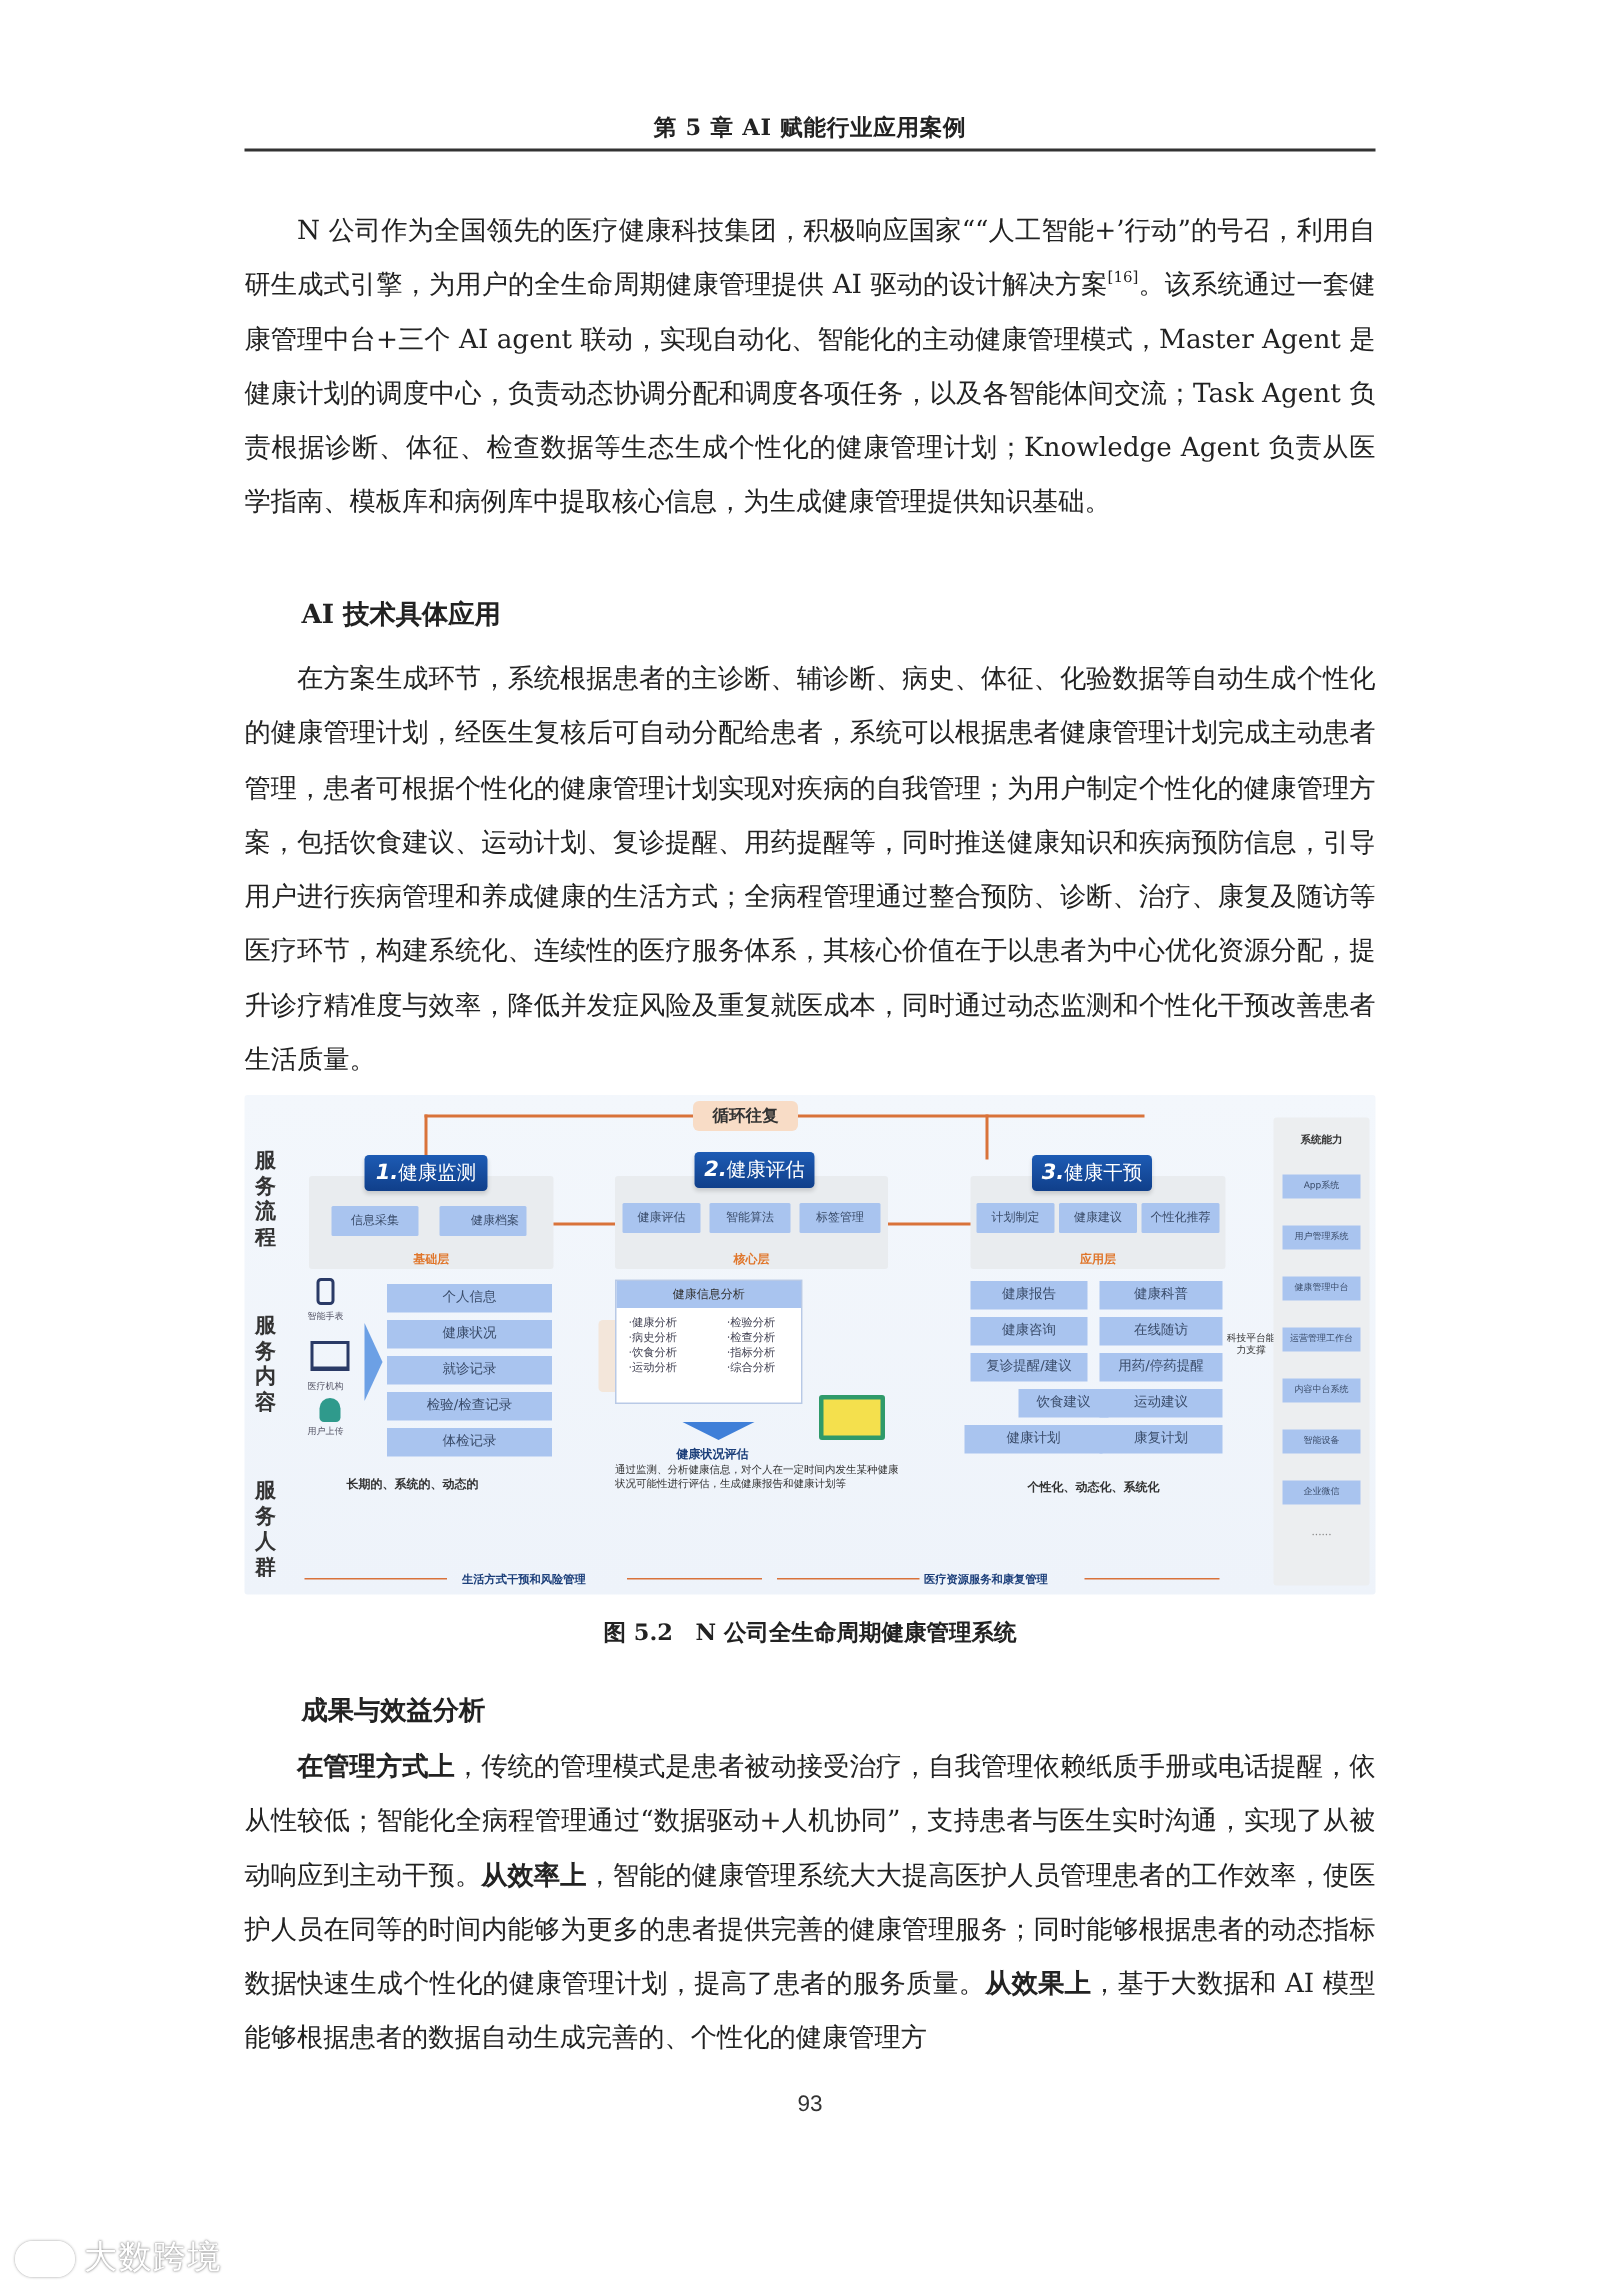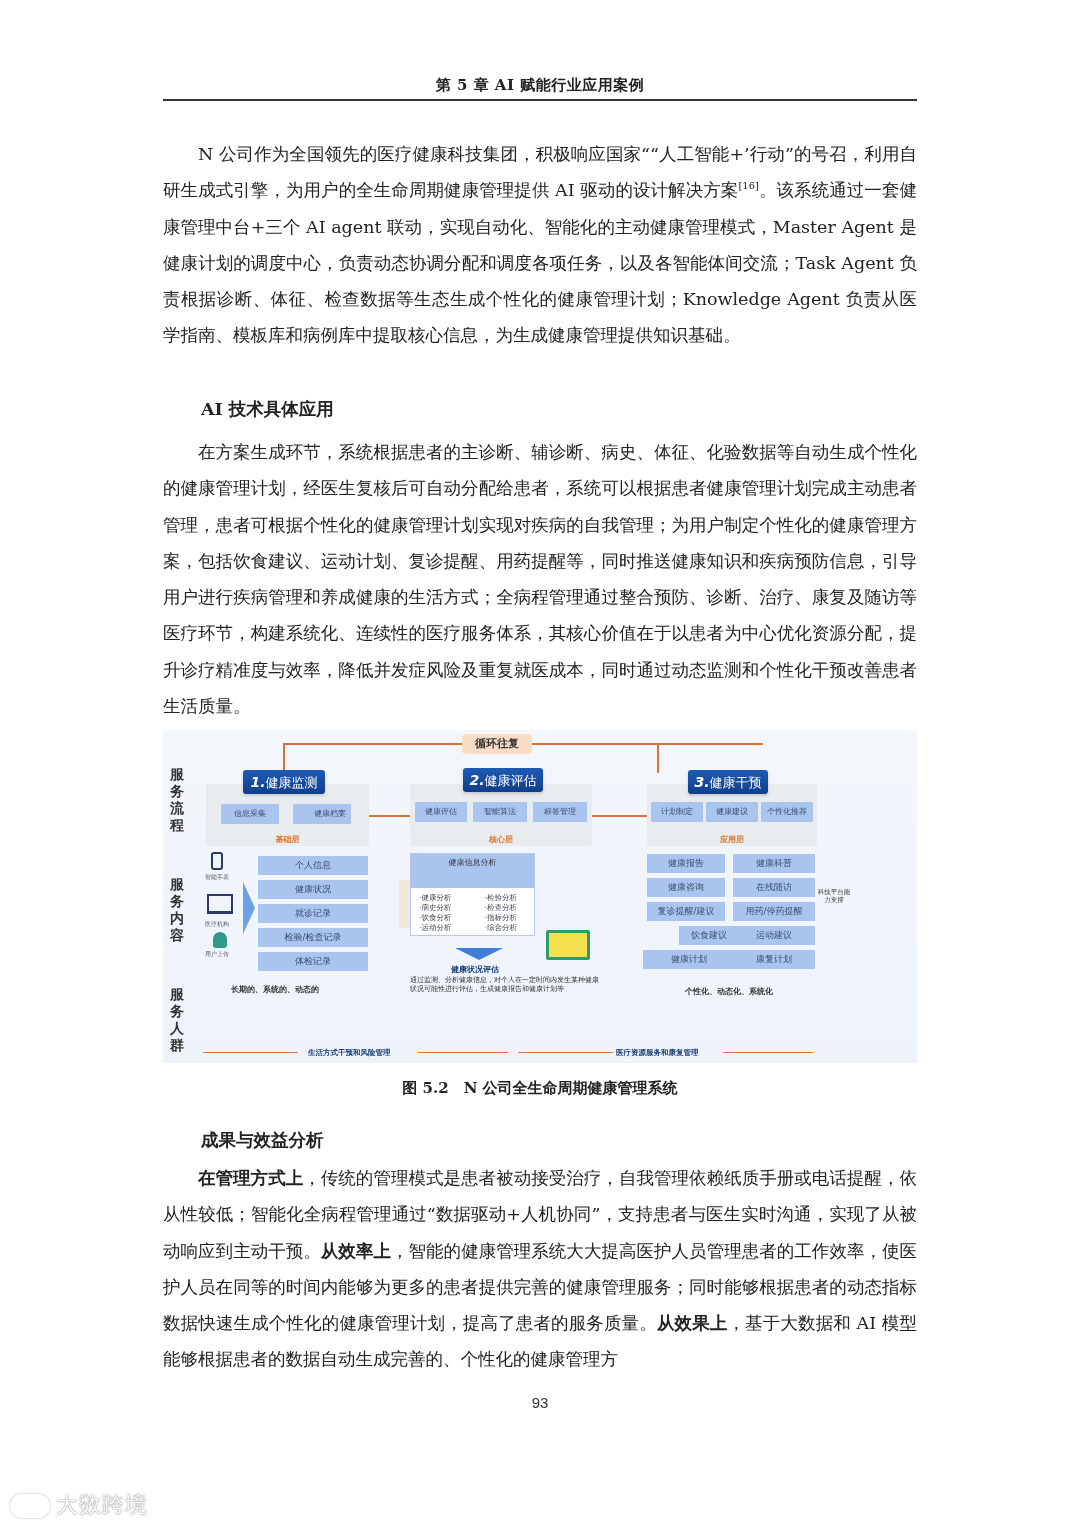--- a/index.html
+++ b/index.html
@@ -31,21 +31,21 @@
     font-size: 8px; line-height: 20px; text-align: center; border-radius: 1px; }
   .layer-label { position: absolute; font-family: "DejaVu Sans", sans-serif; font-size: 8px; font-weight: bold; color: #e0762b; text-align: center; }
   .cycle-pill { position: absolute; left: 299px; top: 4px; width: 70px; height: 20px; background: #f8dcc6; border-radius: 4px;
     font-family: "DejaVu Sans", sans-serif; font-size: 11px; font-weight: bold; line-height: 20px; text-align: center; color: #333; }
   .orange-line { position: absolute; background: #d9733a; }
   .content-row { position: absolute; height: 19px; background: #a9c4ef; color: #3a4c6a; font-family: "DejaVu Sans", sans-serif;
     font-size: 9px; line-height: 19px; text-align: center; }
   .caption-small { position: absolute; font-family: "DejaVu Sans", sans-serif; font-size: 8px; font-weight: bold; color: #333; }
   .source-label { position: absolute; font-family: "DejaVu Sans", sans-serif; font-size: 6px; color: #556; text-align: center; width: 40px; }
   .analysis-box { position: absolute; left: 247px; top: 123px; width: 125px; height: 83px; background: #fff; border: 1px solid #b8c9e6; }
-  .analysis-title { height: 34px; background: #a9c4ef; color: #333; font-family: "DejaVu Sans", sans-serif; font-size: 8px; line-height: 18px; text-align: center; }
+  .analysis-title { height: 18px; background: #a9c4ef; color: #333; font-family: "DejaVu Sans", sans-serif; font-size: 8px; line-height: 18px; text-align: center; }
   .analysis-cols { display: flex; padding: 5px 8px; font-family: "DejaVu Sans", sans-serif; font-size: 7.5px; line-height: 10px; color: #445; gap: 24px; }
   .analysis-cols div { flex: 1; }
   .eval-title { position: absolute; left: 247px; top: 234px; width: 130px; text-align: center; font-family: "DejaVu Sans", sans-serif; font-size: 8px; font-weight: bold; color: #1c3f7a; }
   .eval-desc { position: absolute; left: 247px; top: 246px; width: 190px; font-family: "DejaVu Sans", sans-serif; font-size: 7px; line-height: 9px; color: #333; }
   .pop-band { position: absolute; left: 35px; top: 283px; width: 616px; height: 24px; background: #cfdcf3; }
   .pop-item { position: absolute; top: 0; height: 24px; font-family: "DejaVu Sans", sans-serif; font-size: 8px; font-weight: bold; line-height: 24px; color: #1c3f7a; }
   .pop-icon { display: inline-block; width: 16px; height: 12px; margin-right: 8px; vertical-align: middle; border-radius: 50%; background: #e8eef8; }
   .arrow-text { position: absolute; top: 318px; font-family: "DejaVu Sans", sans-serif; font-size: 7.5px; font-weight: bold; color: #1c3f7a; background: transparent; }
   .sys-panel { position: absolute; left: 686px; top: 15px; width: 64px; height: 312px; background: #eceef0; border-radius: 2px; }
   .sys-title { position: absolute; left: 0; top: 10px; width: 64px; text-align: center; font-family: "DejaVu Sans", sans-serif; font-size: 7px; font-weight: bold; color: #333; }
@@ -156,20 +156,31 @@
   <div class="content-row" style="left:484px; top:172px; width:78px;">复诊提醒/建议</div>
   <div class="content-row" style="left:570px; top:172px; width:82px;">用药/停药提醒</div>
   <div class="content-row" style="left:484px; top:196px; width:60px;margin-left:32px;">饮食建议</div>
   <div class="content-row" style="left:570px; top:196px; width:82px;">运动建议</div>
   <div class="content-row" style="left:480px; top:220px; width:92px;">健康计划</div>
   <div class="content-row" style="left:570px; top:220px; width:82px;">康复计划</div>
   <div class="caption-small" style="left:522px; top:256px;">个性化、动态化、系统化</div>
 
   <div class="tech-label">科技平台能力支撑</div>
 
+  <div class="sys-panel">
+    <div class="sys-title">系统能力</div>
+    <div class="sys-chip" style="top:38px;">App系统</div>
+    <div class="sys-chip" style="top:72px;">用户管理系统</div>
+    <div class="sys-chip" style="top:106px;">健康管理中台</div>
+    <div class="sys-chip" style="top:140px;">运营管理工作台</div>
+    <div class="sys-chip" style="top:174px;">内容中台系统</div>
+    <div class="sys-chip" style="top:208px;">智能设备</div>
+    <div class="sys-chip" style="top:242px;">企业微信</div>
+    <div class="sys-dots" style="top:272px;">......</div>
+  </div>
 
 
   <div class="orange-line" style="left:40px; top:322px; width:95px; height:1px;"></div>
   <div class="arrow-text" style="left:145px;">生活方式干预和风险管理</div>
   <div class="orange-line" style="left:255px; top:322px; width:90px; height:1px;"></div>
   <div class="orange-line" style="left:355px; top:322px; width:95px; height:1px;"></div>
   <div class="arrow-text" style="left:453px;">医疗资源服务和康复管理</div>
   <div class="orange-line" style="left:560px; top:322px; width:90px; height:1px;"></div>
 </div>
 

